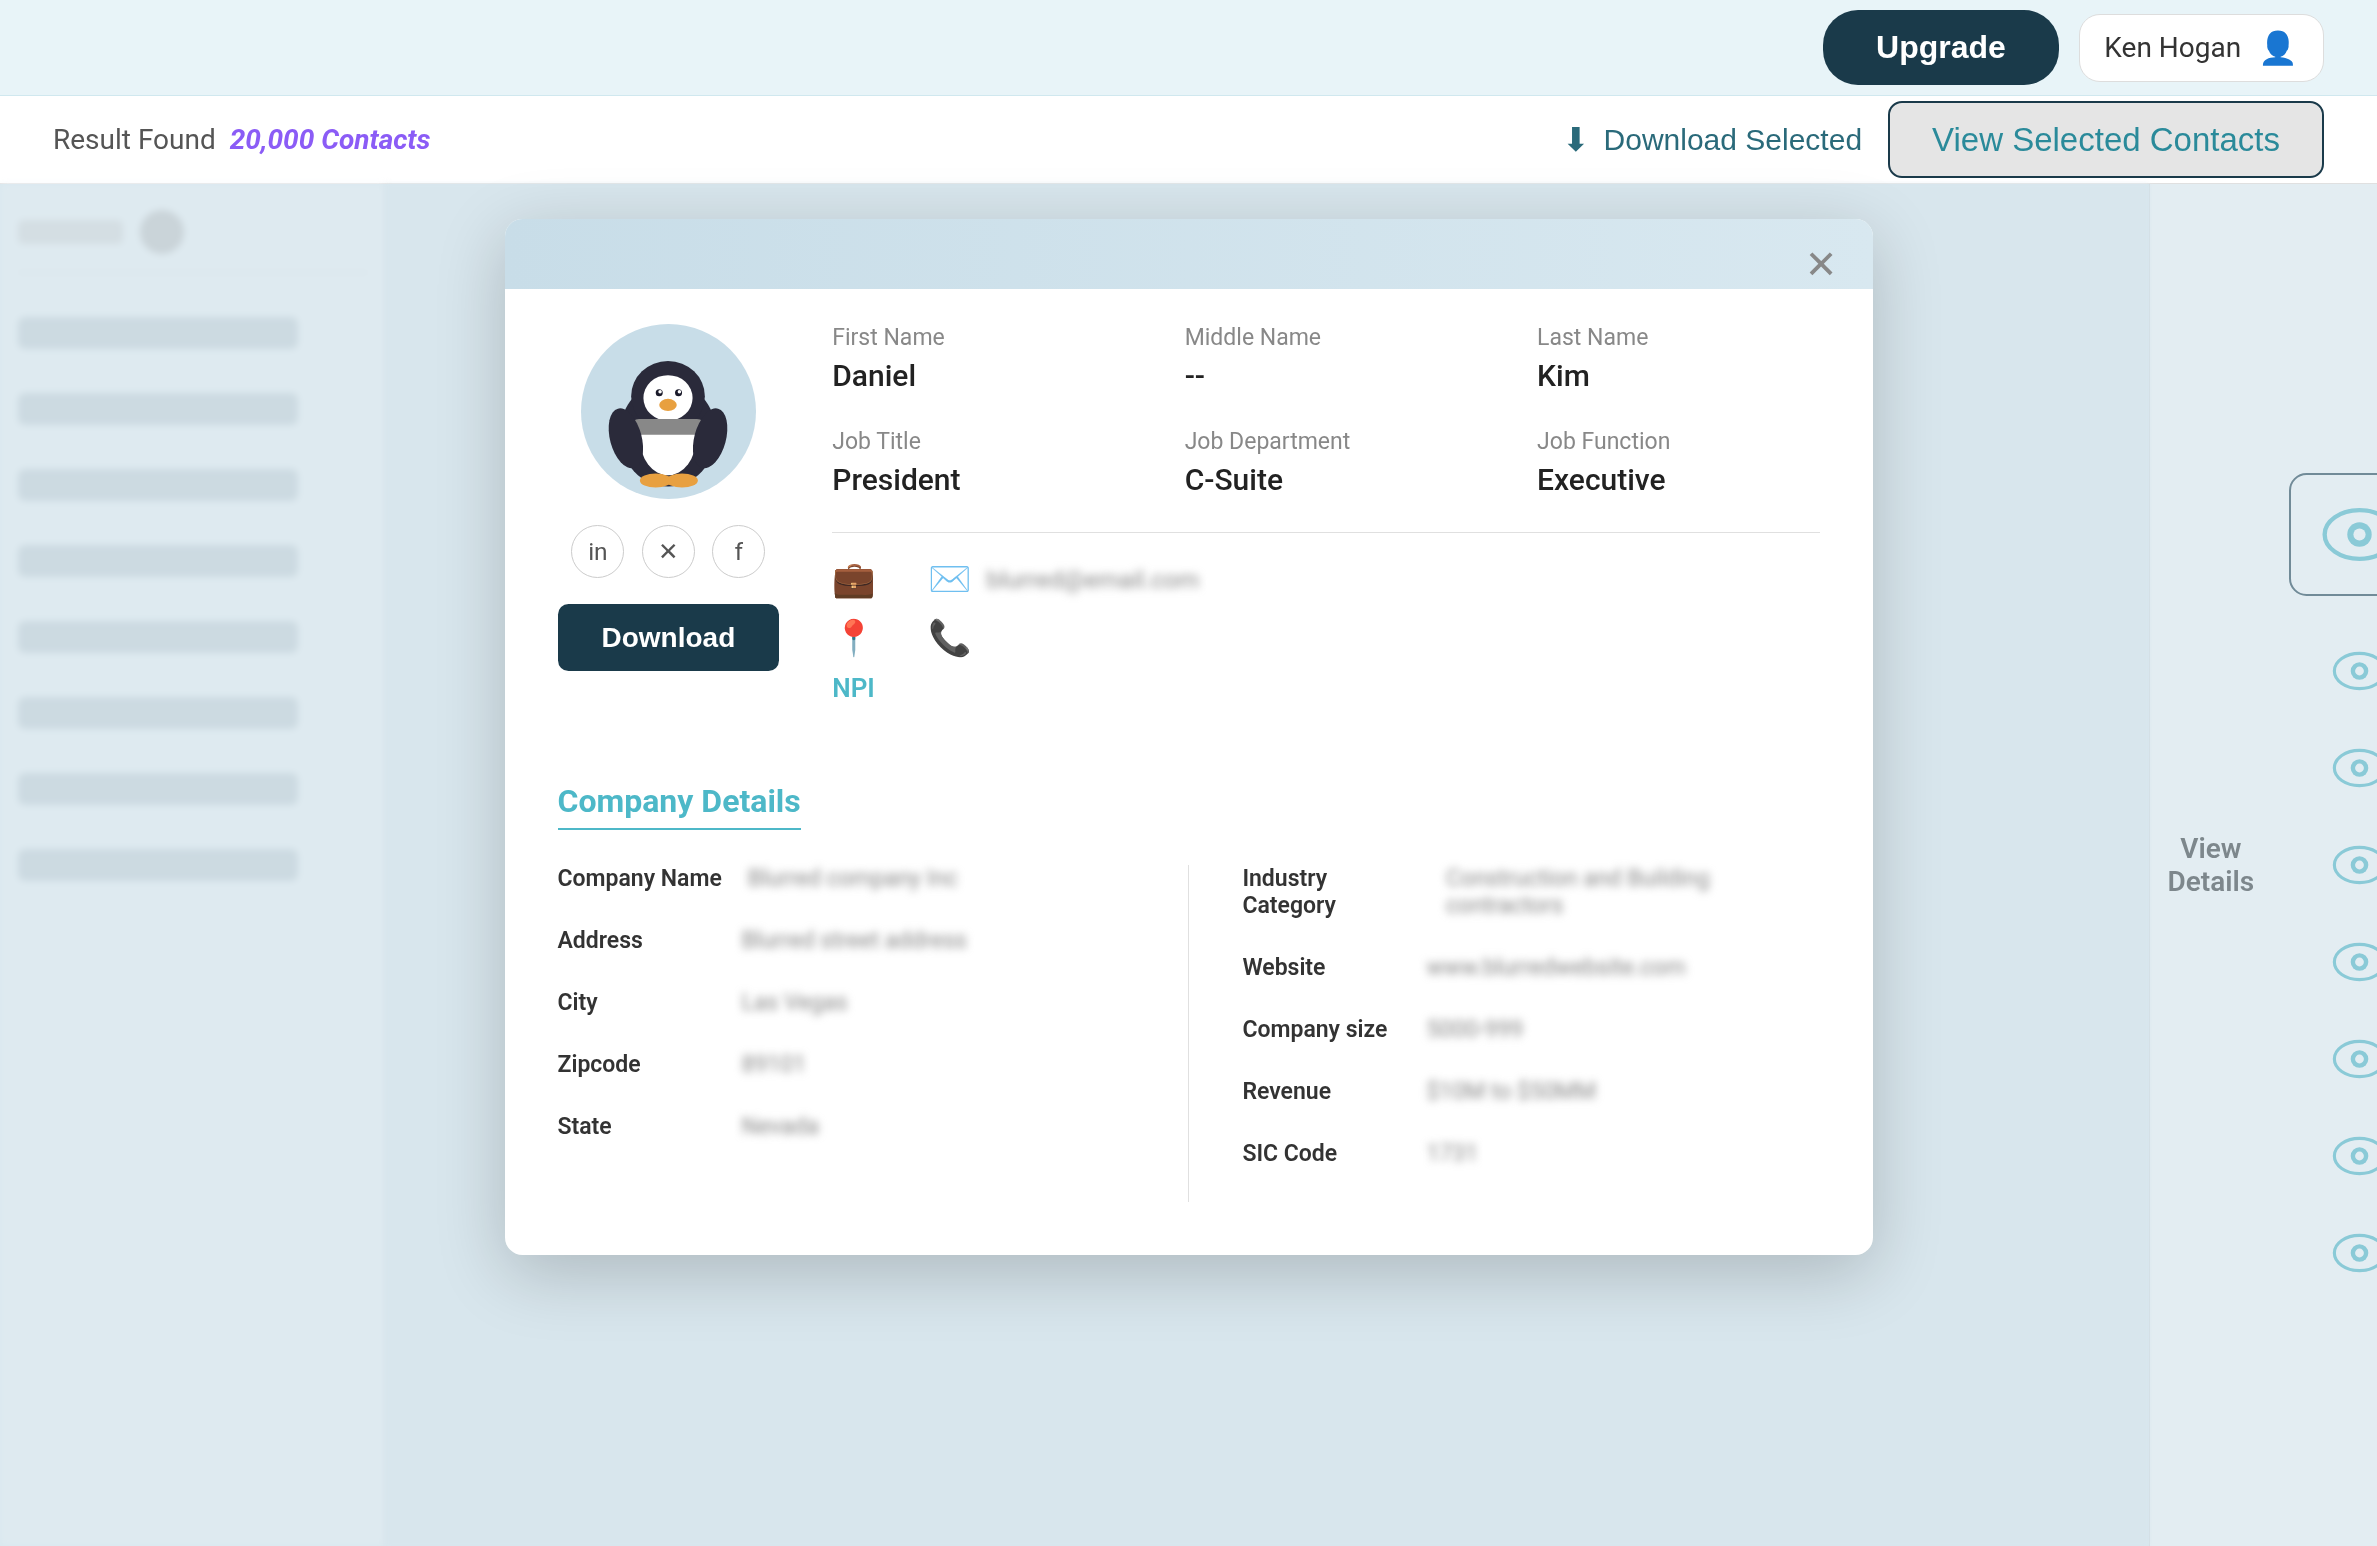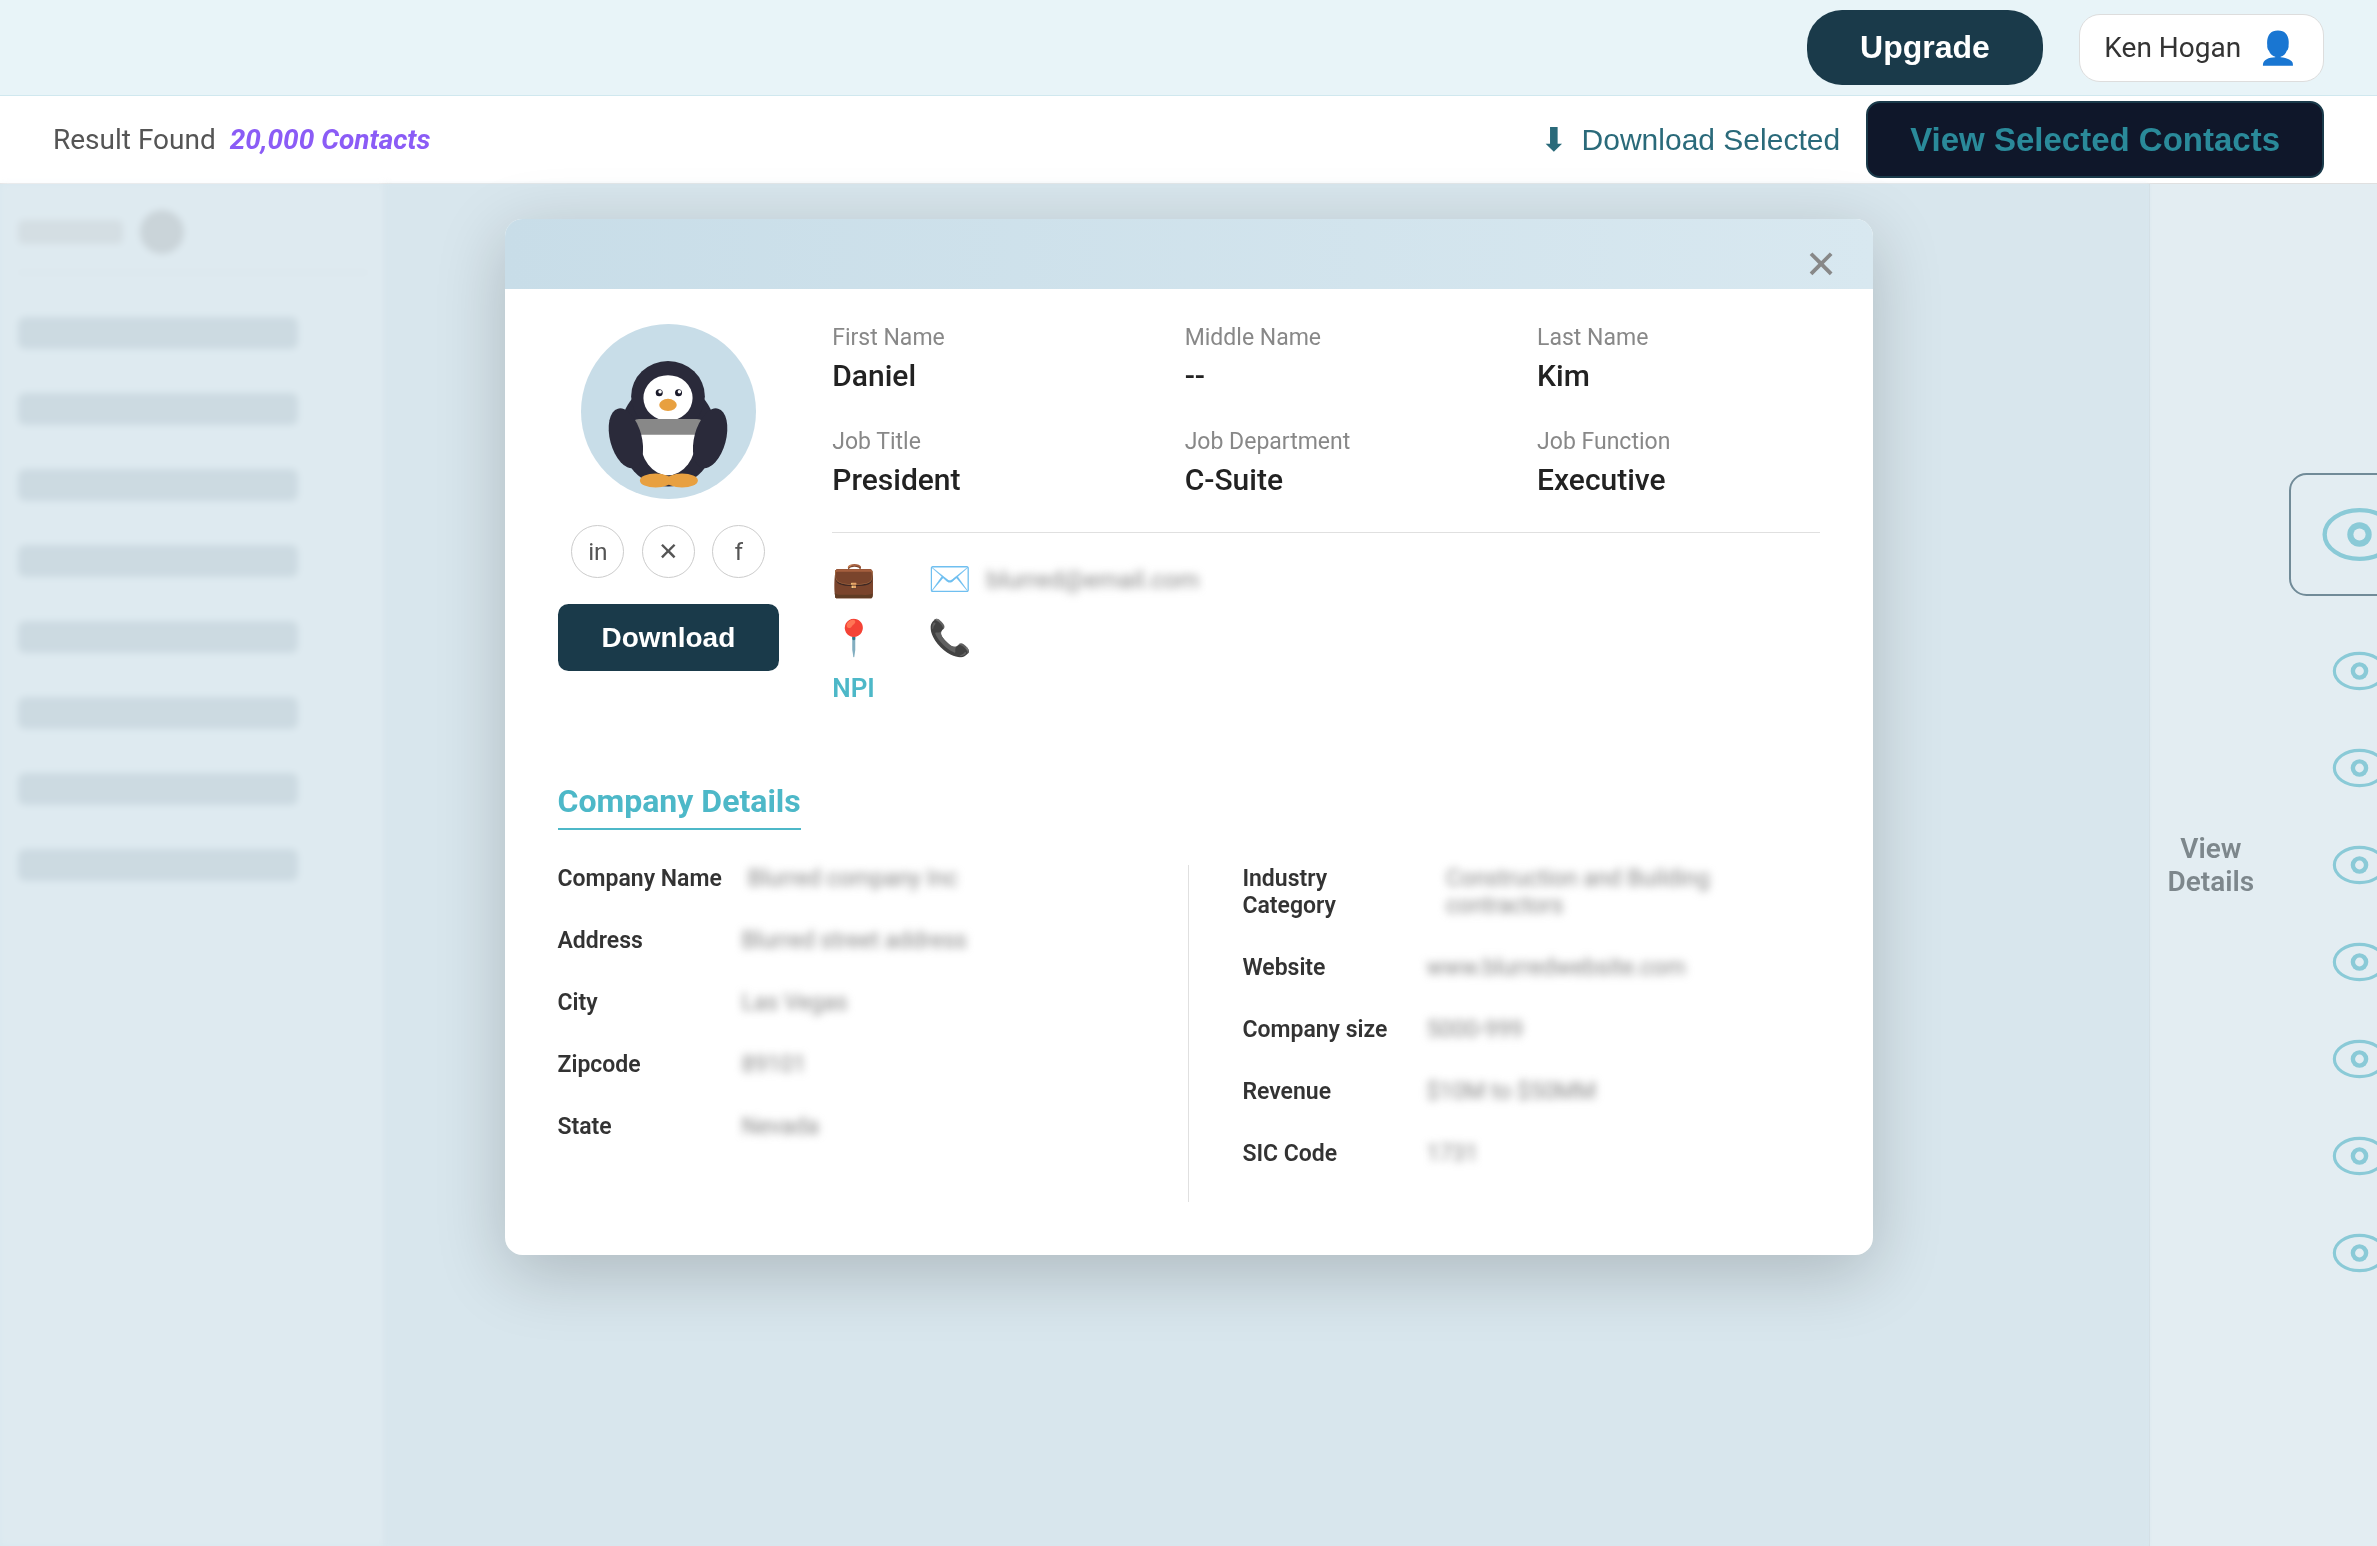--- a/index.html
+++ b/index.html
@@ -13,21 +13,21 @@
     }
 
     
     .top-nav {
       background: #e8f4f8;
       height: 96px;
       display: flex;
       align-items: center;
       justify-content: flex-end;
       padding: 0 53px;
-      gap: 36px;
+      gap: 20px;
       border-bottom: 0.9px solid #d0e8ef;
     }
 
     .upgrade-btn {
       background: #1a3a4a;
       color: white;
       border: none;
       border-radius: 35px;
       padding: 19px 53px;
       font-size: 32px;
@@ -93,23 +93,23 @@
       cursor: pointer;
       border: none;
       background: none;
     }
 
     .view-selected-btn {
       border: 2.6px solid #1a3a4a;
       border-radius: 14px;
       padding: 17.5px 42px;
       font-size: 33px;
-      font-weight: 700;
+      font-weight: 400;
       color: #2a8a9a;
-      background: #0f172a;
+      background: #e5e5e5;
       cursor: pointer;
     }
 
     
     .main-content {
       display: flex;
       height: calc(1546px - 184px);
       position: relative;
     }
 

